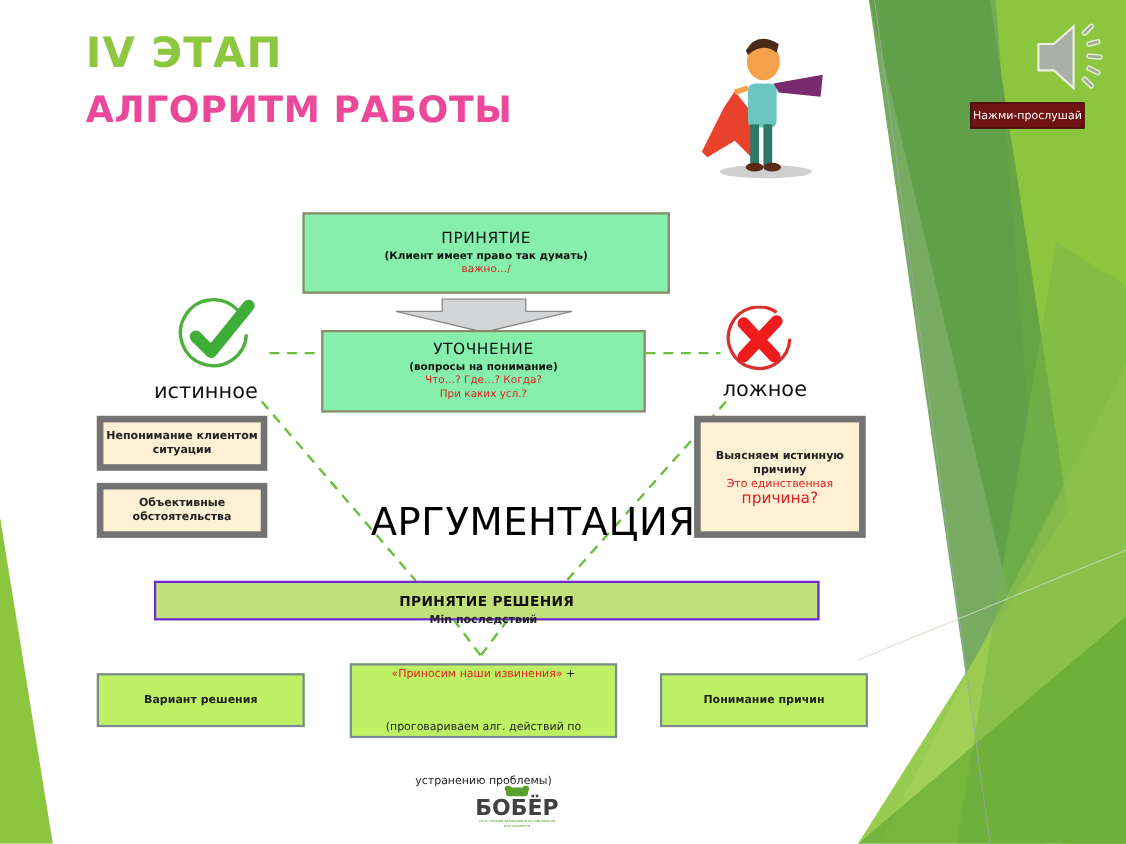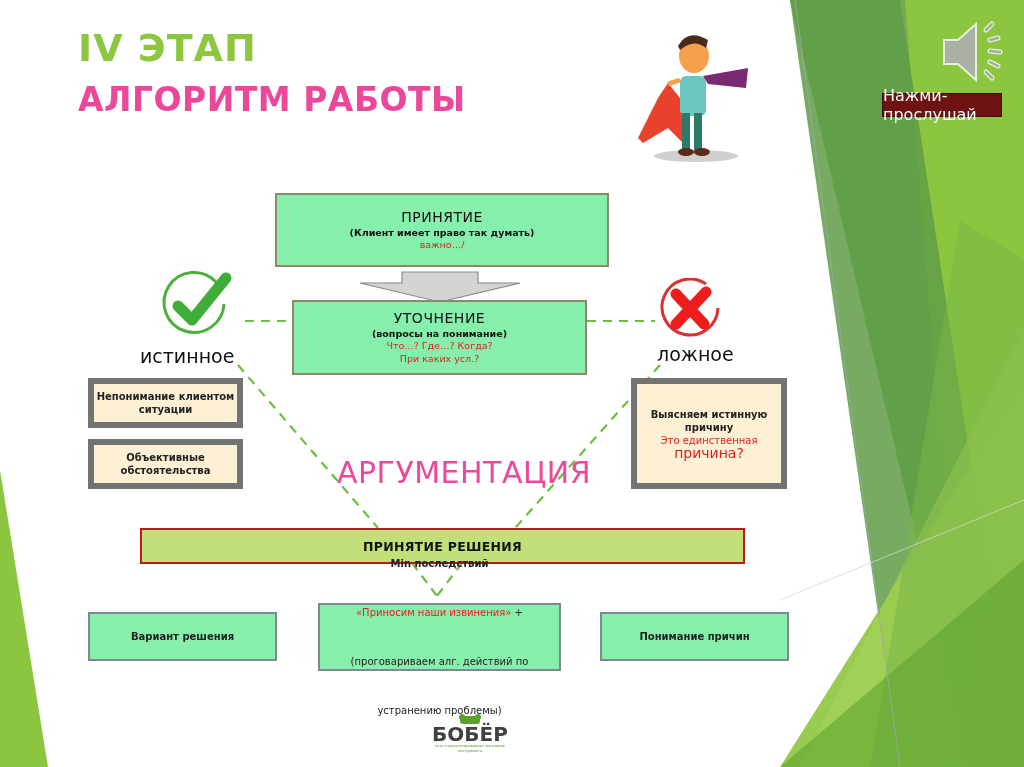--- a/index.html
+++ b/index.html
@@ -7,33 +7,33 @@
     body { position: relative; font-family: "DejaVu Sans", sans-serif; }
     .abs { position: absolute; }
     .bg-svg { position: absolute; left: 0; top: 0; width: 1024px; height: 767px; }
 
     .title-1 { left: 78px; top: 26px; font-family: "DejaVu Sans", sans-serif; font-weight: bold; font-size: 38px; color: #8dc63f; letter-spacing: 1px; }
     .title-2 { left: 78px; top: 80px; font-family: "DejaVu Sans", sans-serif; font-weight: bold; font-size: 33px; color: #ec4899; letter-spacing: 0.5px; }
 
     .box { position: absolute; display: flex; flex-direction: column; align-items: center; justify-content: center; text-align: center; font-family: "DejaVu Sans", sans-serif; }
     .cream { background: #86efac; border: 2px solid #8a8a6a; }
     .cream-gold { background: #fdf0d5; border: 6px solid #737373; }
-    .gray { background: #86efac; border: 2px solid #7b8a92; gap: 36px; }
-    .green-bar { background: #c2e07a; border: 2px solid #b91c1c; }
+    .gray { background: #bef264; border: 2px solid #7b8a92; gap: 36px; }
+    .green-bar { background: #c2e07a; border: 2px solid #6d28d9; }
 
     .h-big { font-size: 14px; font-weight: normal; color: #111; letter-spacing: 0.5px; }
     .sub-b { font-size: 9.5px; font-weight: bold; color: #111; margin-top: 2px; }
     .red { font-size: 9.5px; color: #e02020; line-height: 13px; }
     .small-b { font-size: 10px; font-weight: bold; color: #222; line-height: 13px; }
 
     .label-true { left: 140px; top: 345px; font-size: 19px; color: #111; }
     .label-false { left: 657px; top: 343px; font-size: 19px; color: #111; }
-    .argument { left: 337px; top: 455px; font-size: 30px; color: #ec4899; letter-spacing: 0.5px; }
+    .argument { left: 337px; top: 455px; font-size: 35px; color: #000000; letter-spacing: 0.5px; }
 
-    .listen-btn { left: 882px; top: 93px; width: 120px; height: 24px; background: #6e1212; border: 1px solid #3c0a0a; color: #fff; font-size: 16px; display: flex; align-items: center; justify-content: center; cursor: pointer; }
+    .listen-btn { left: 882px; top: 93px; width: 104px; height: 24px; background: #6e1212; border: 1px solid #3c0a0a; color: #fff; font-size: 10px; display: flex; align-items: center; justify-content: center; cursor: pointer; }
     .logo-text { font-weight: bold; color: #404040; }
   </style>
 </head>
 <body>
 
 <svg class="bg-svg" viewBox="0 0 1024 767">
 
   <polygon points="790,0 1024,0 1024,767 970,767" fill="#6aa84f" opacity="0.95"></polygon>
   <polygon points="905,0 1024,0 1024,767 965,767" fill="#8cc63e"></polygon>
   <polygon points="790,0 900,0 990,590 950,767 900,767" fill="#5e9c45" opacity="0.85"></polygon>

